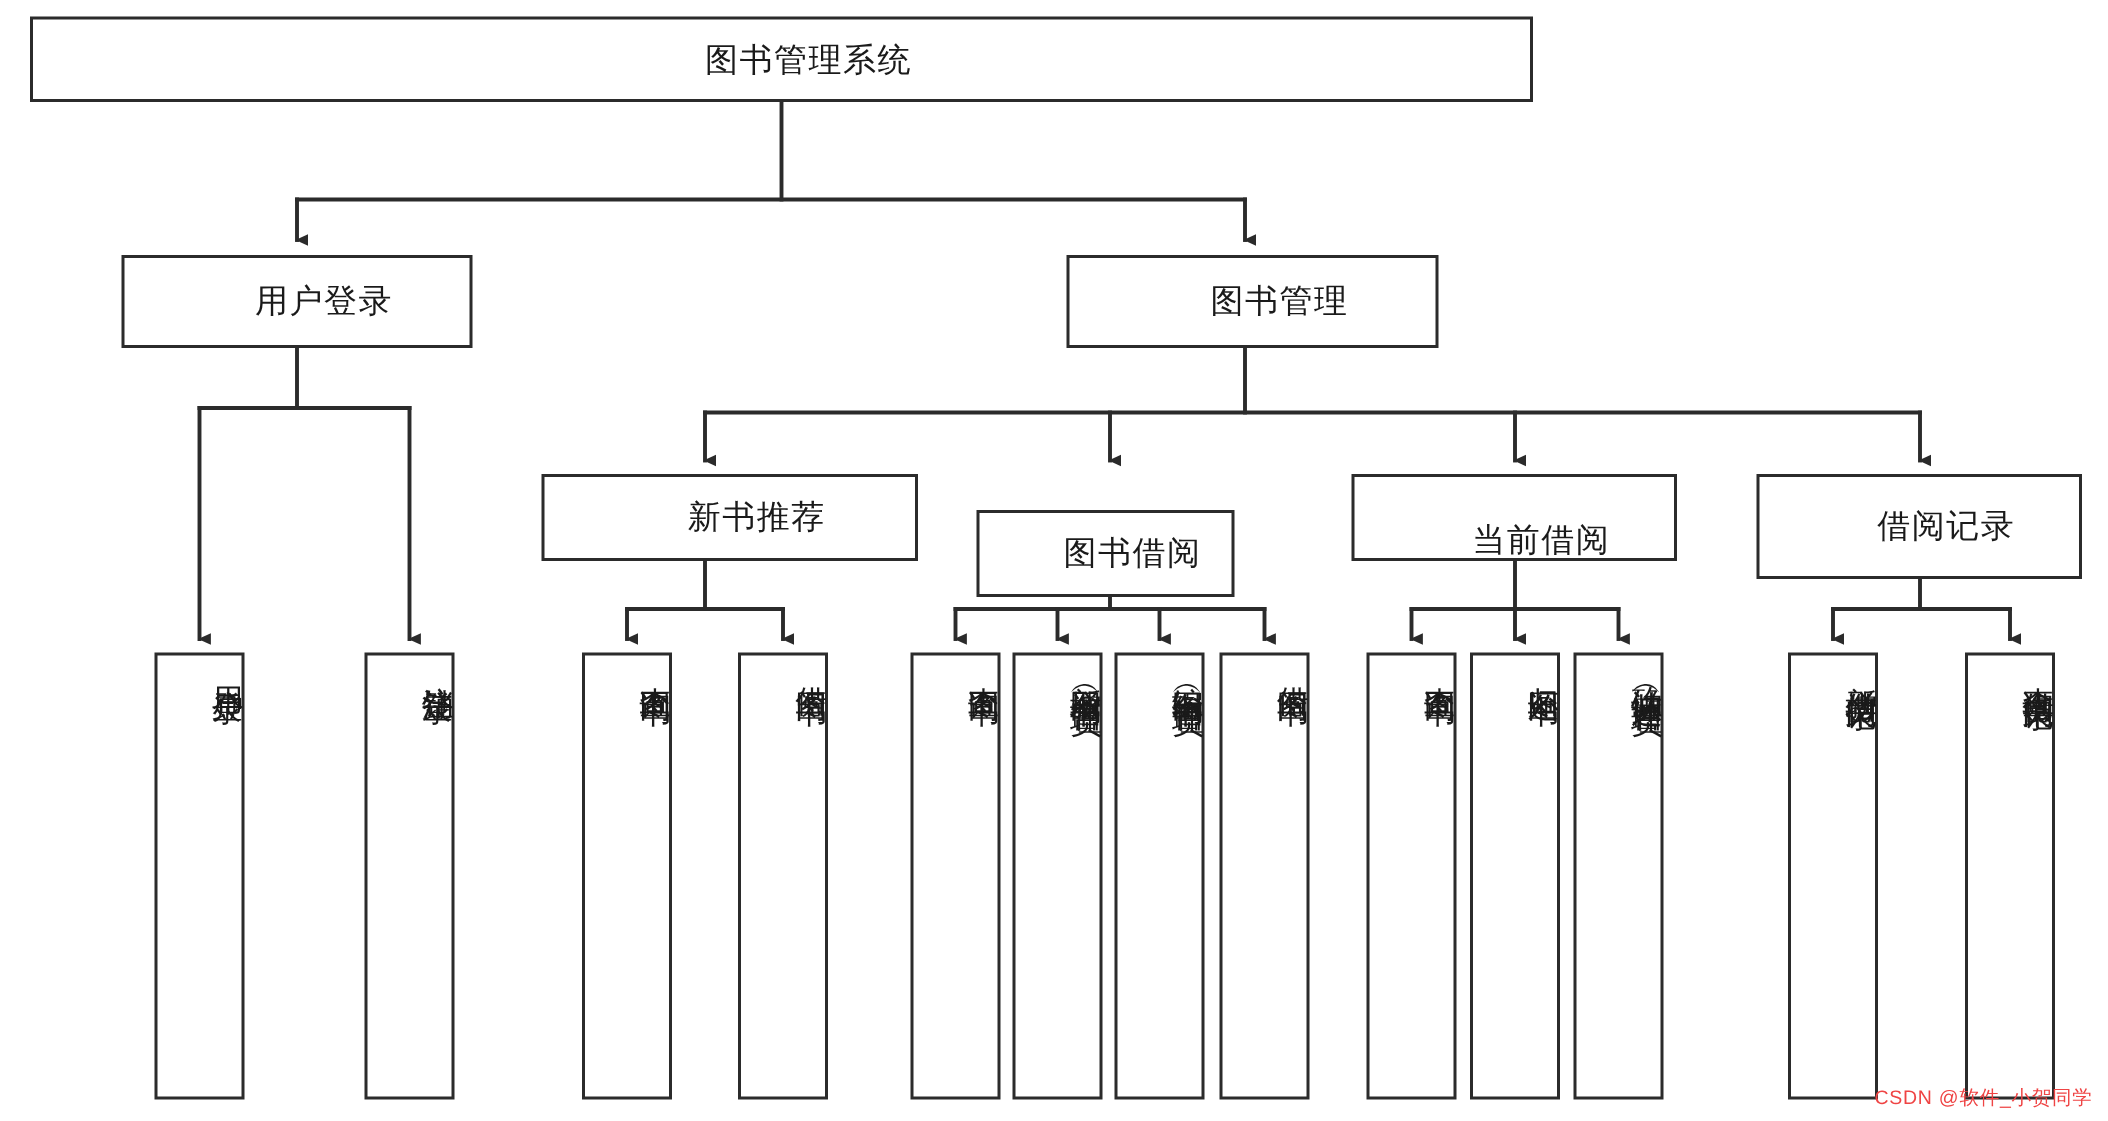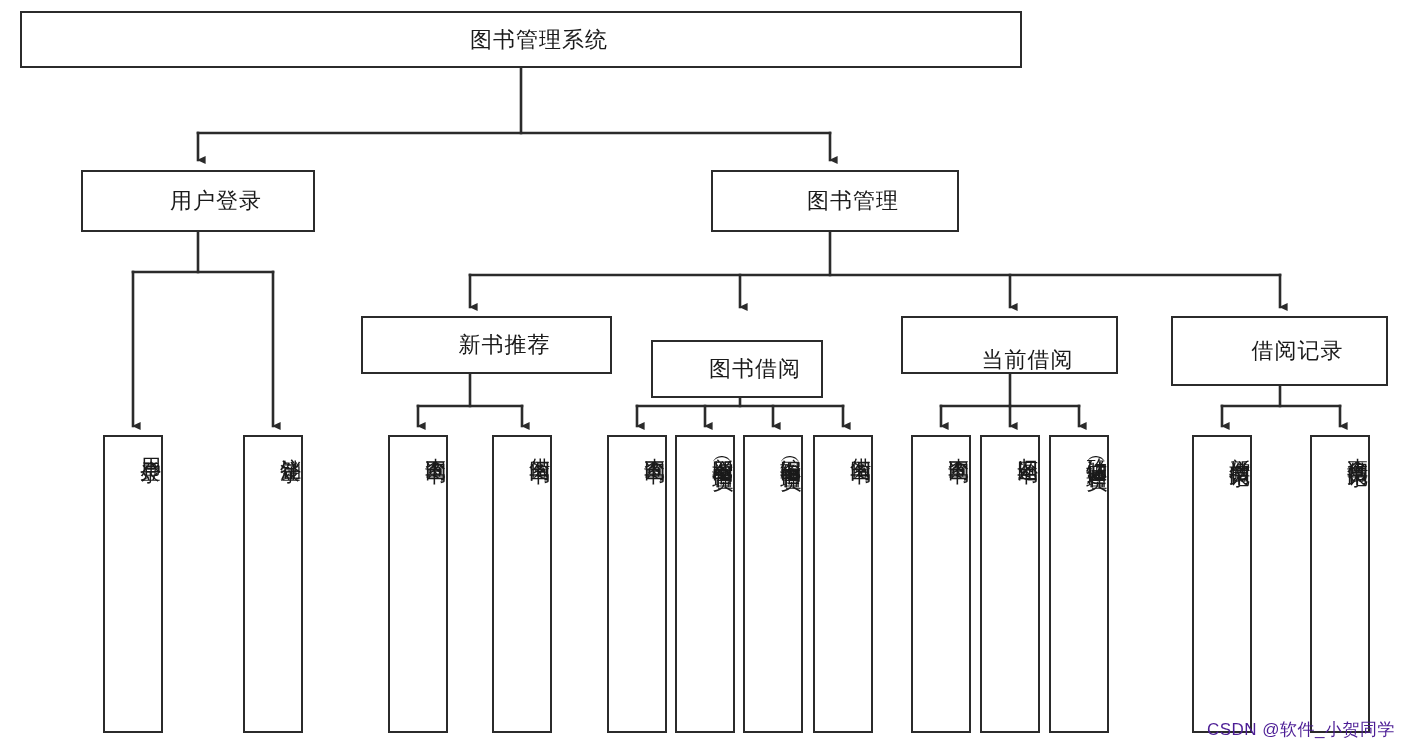--- a/index.html
+++ b/index.html
@@ -56,22 +56,22 @@
     font-size: 21px;
     line-height: 1.32;
     letter-spacing: 2px;
     white-space: normal;
     max-height: 100%;
   }
   #watermark {
     position: absolute;
     right: 10px;
     bottom: 6px;
-    font-size: 17px;
-    color: #4c1d95;
+    font-size: 13px;
+    color: #ef4444;
     letter-spacing: 0.5px;
     z-index: 3;
     white-space: nowrap;
   }
 </style>
 </head>
 <body>
 
 <div id="canvas">
 

